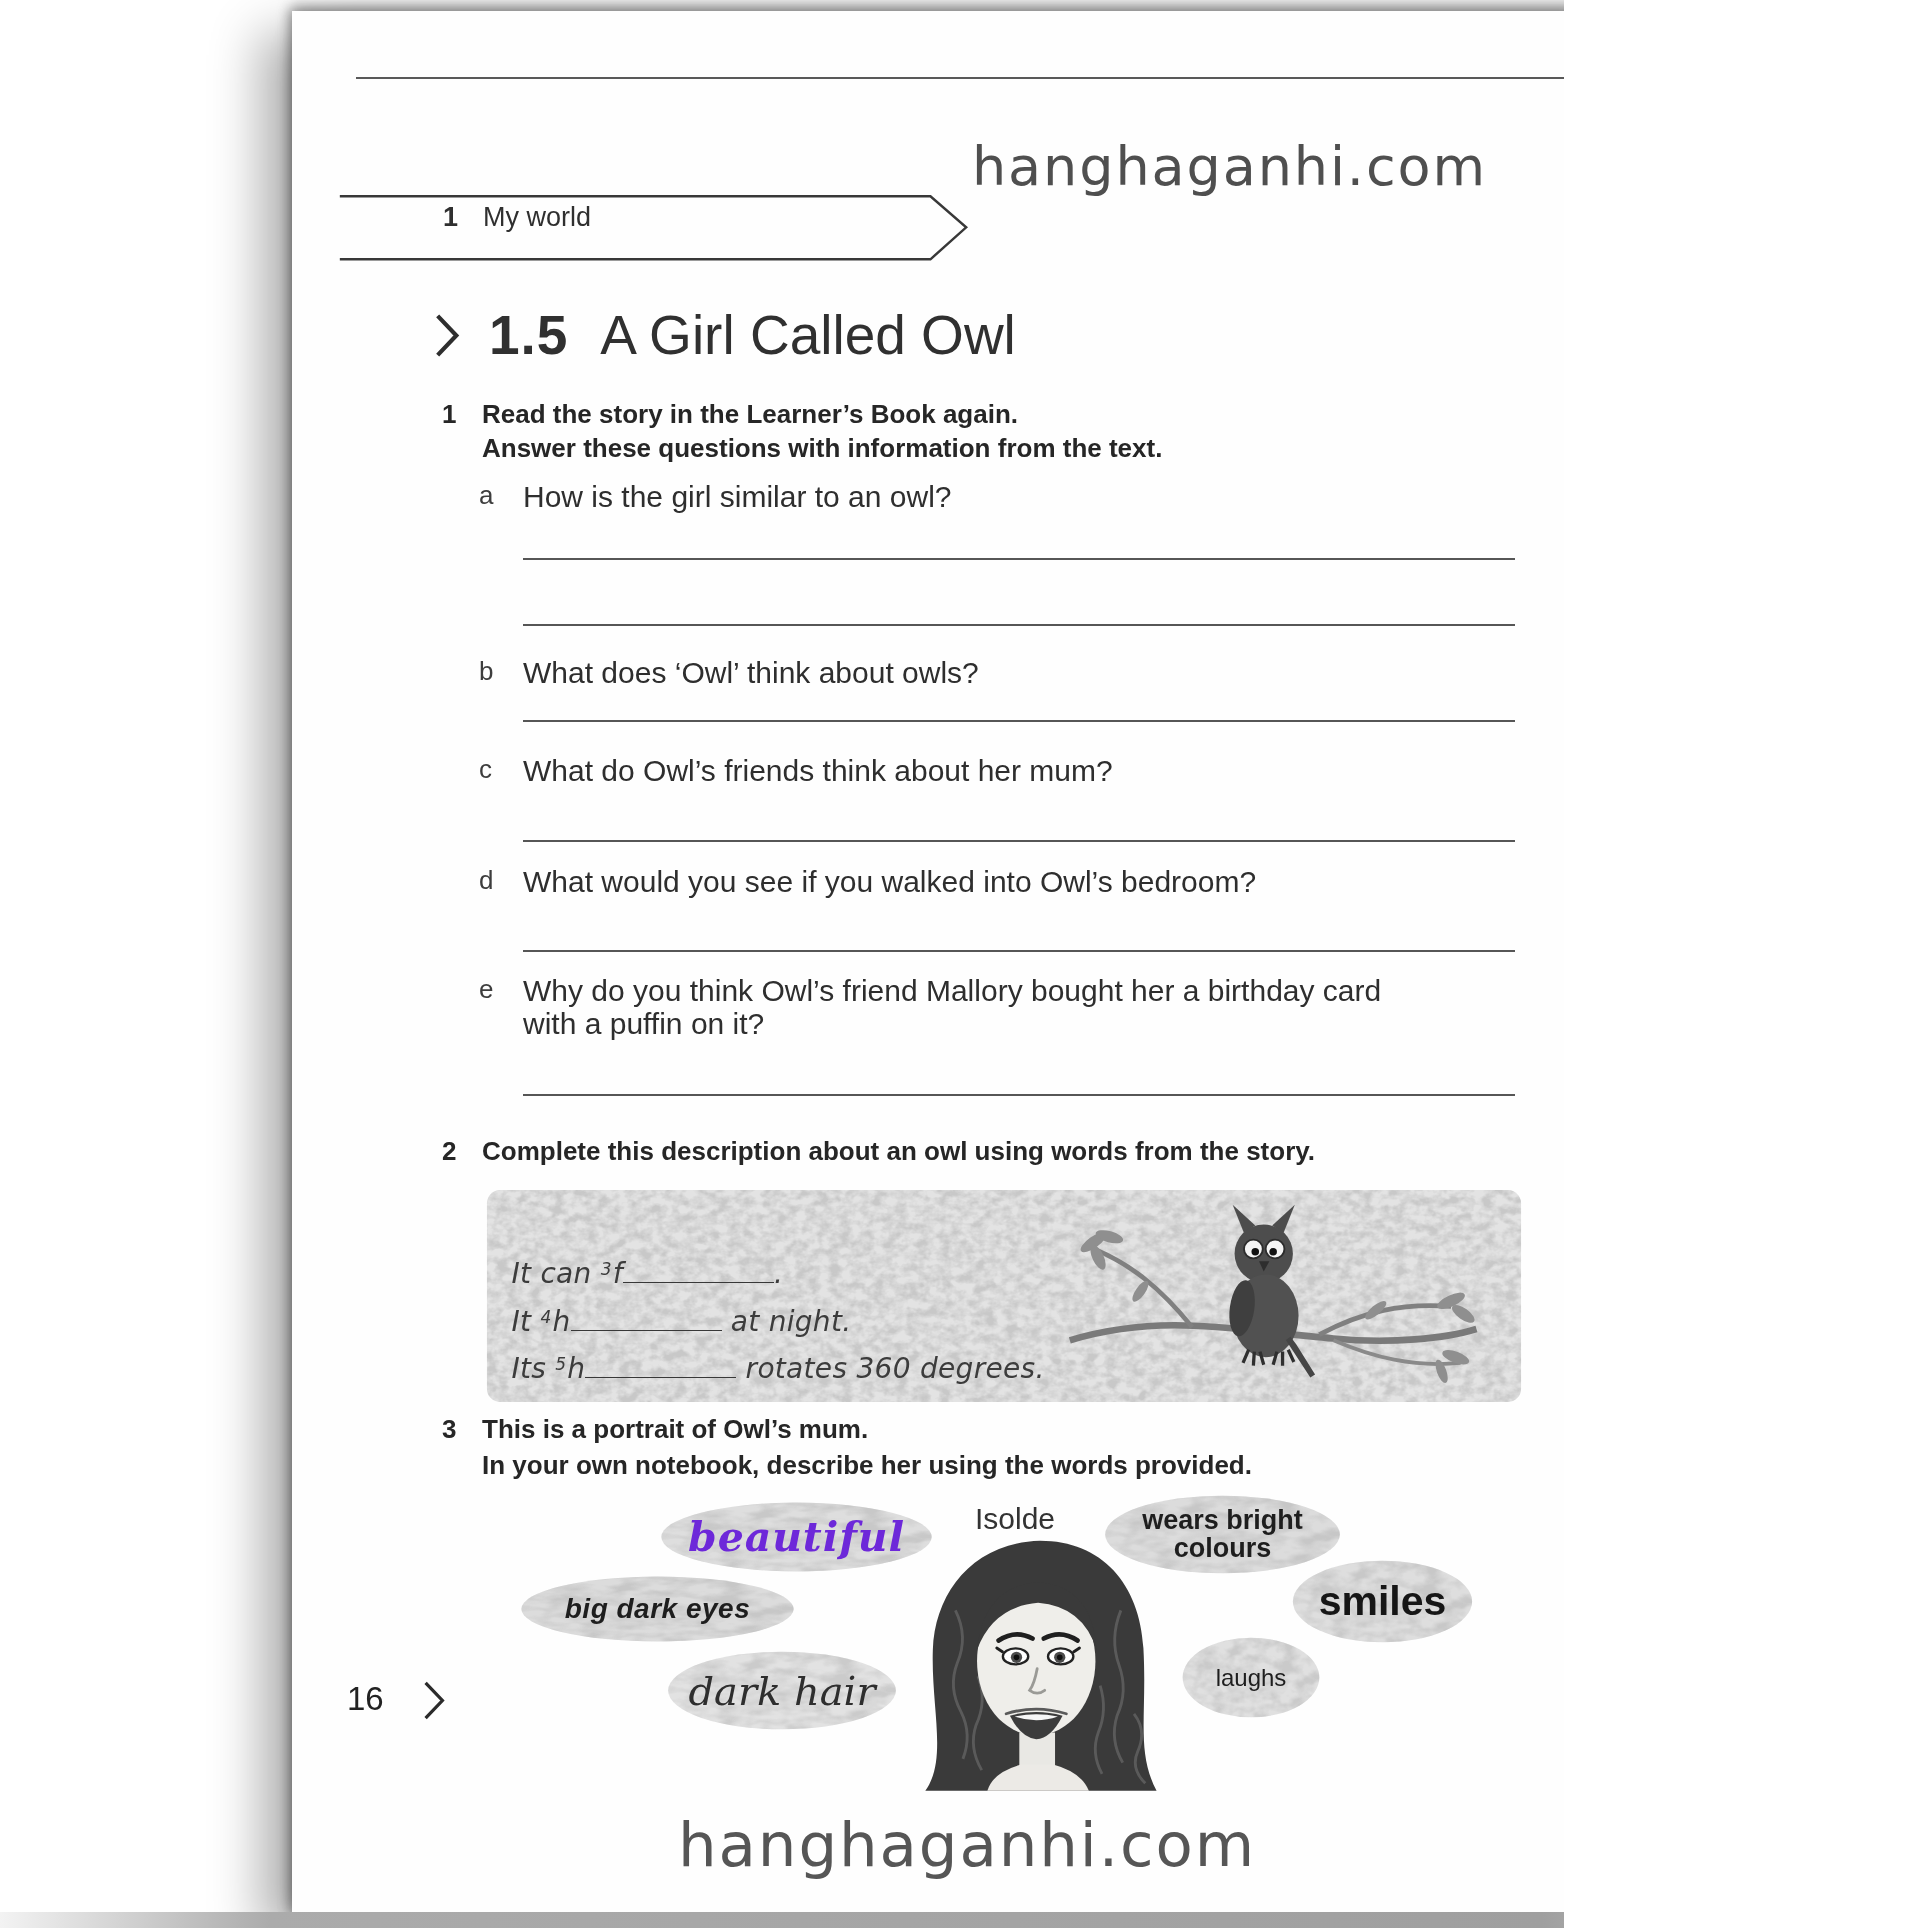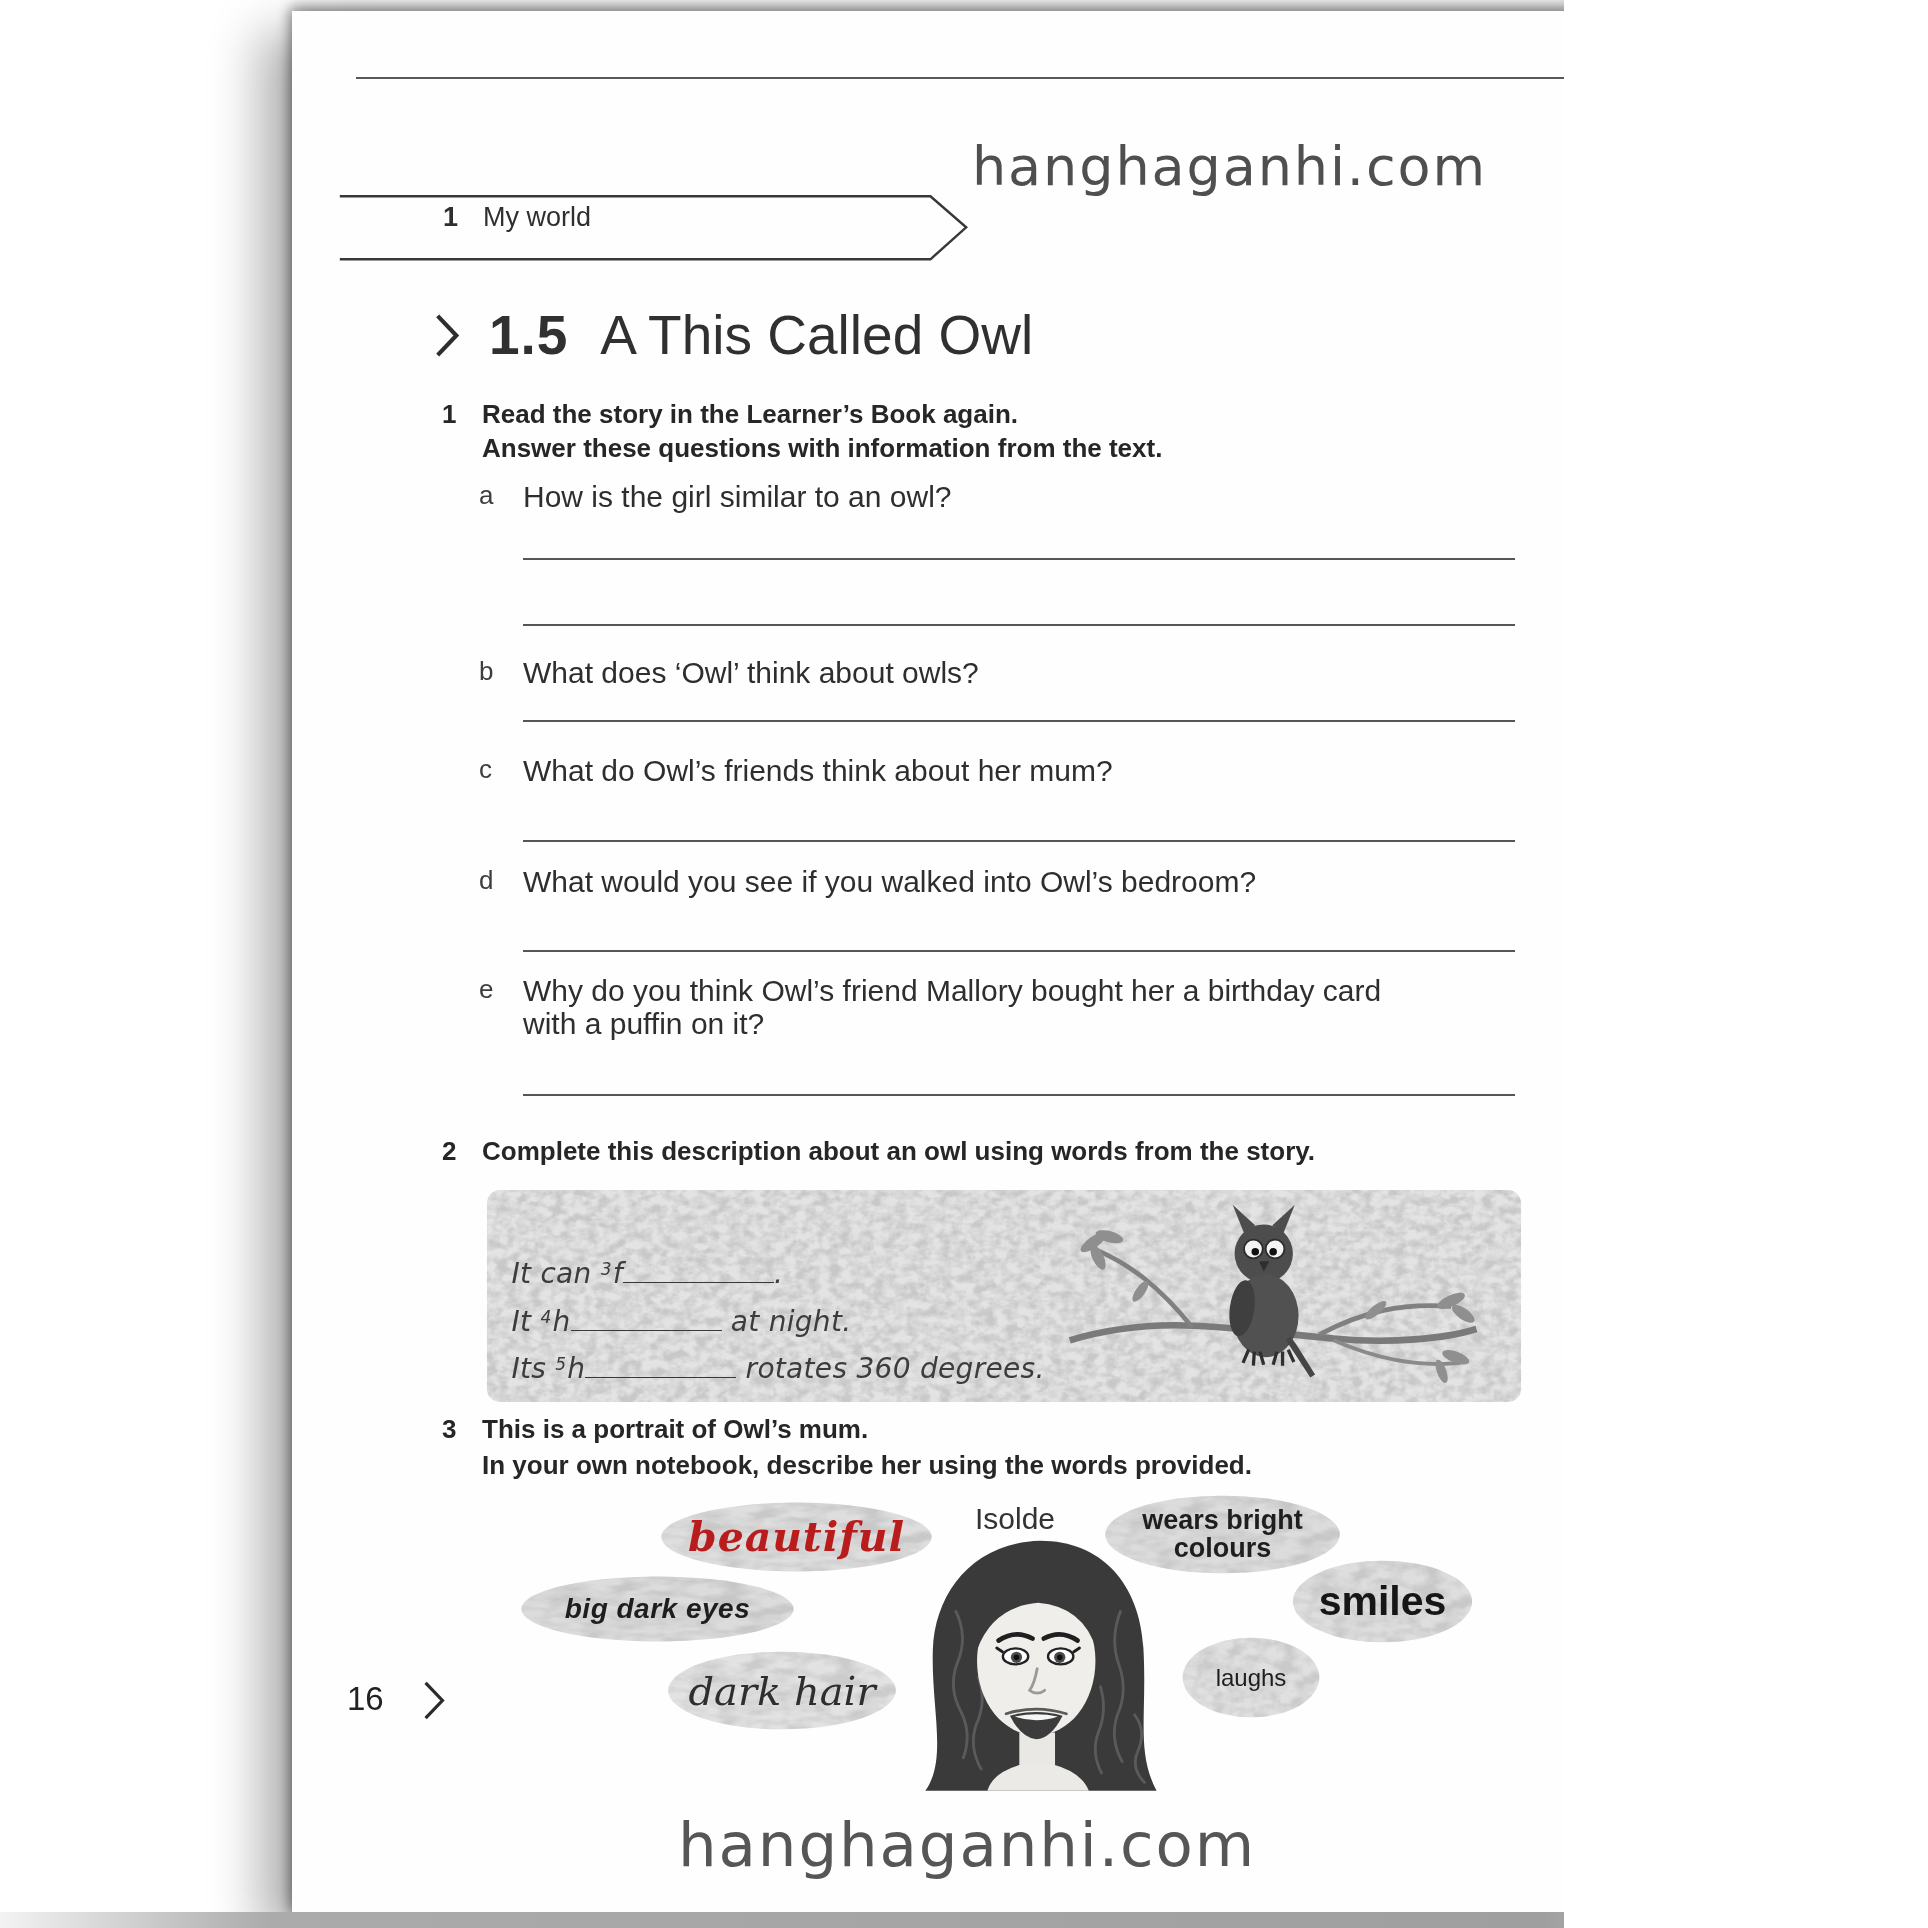--- a/index.html
+++ b/index.html
@@ -37,21 +37,21 @@
   .hw-sup{font-size:17px;position:relative;top:-8.5px;margin-right:0.9px;}
   .hw-blank{display:inline-block;border-bottom:1.9px solid #383838;height:24.5px;vertical-align:baseline;}
   .hw-ansblank{display:inline-block;position:relative;border-bottom:1.9px solid #2c2c2c;height:28px;vertical-align:baseline;}
   .hw-answer{position:absolute;left:1.9px;bottom:0.9px;font-weight:700;font-size:29px;color:#222;letter-spacing:0.5px;}
   .owl-svg{position:absolute;left:565px;top:7.5px;}
   
   .bubble{position:absolute;display:flex;align-items:center;justify-content:center;text-align:center;}
   .bubble > svg{position:absolute;left:0;top:0;width:100%;height:100%;}
   .bubble > .lbl{position:relative;z-index:2;}
   .b-beautiful{left:368px;top:1491px;width:273px;height:70px;}
-  .b-beautiful .lbl{font-family:"DejaVu Serif",serif;font-style:italic;font-weight:700;font-size:41px;color:#b91c1c;letter-spacing:0.9px;}
+  .b-beautiful .lbl{font-family:"DejaVu Serif",serif;font-style:italic;font-weight:700;font-size:41px;color:#6d28d9;letter-spacing:0.9px;}
   .b-bigdarkeyes{left:228px;top:1565px;width:275px;height:66px;}
   .b-bigdarkeyes .lbl{font-weight:700;font-style:italic;font-size:28px;color:#1e1e1e;letter-spacing:0.5px;}
   .b-darkhair{left:375px;top:1640px;width:230px;height:79px;}
   .b-darkhair .lbl{font-family:"DejaVu Serif",serif;font-style:italic;font-weight:400;font-size:40px;color:#2e2e2e;}
   .b-wearsbright{left:812px;top:1484px;width:237px;height:79px;}
   .b-wearsbright .lbl{font-weight:700;font-size:27px;line-height:1.02;color:#1e1e1e;width:179px;}
   .b-smiles{left:1000px;top:1549px;width:181px;height:83px;}
   .b-smiles .lbl{font-weight:700;font-size:41px;color:#161616;}
   .b-laughs{left:890px;top:1626px;width:138px;height:81px;}
   .b-laughs .lbl{font-weight:400;font-size:24px;color:#1e1e1e;}
@@ -88,21 +88,21 @@
     <div class="abs banner-text">
       <span class="n">1</span>
       <span class="t">My world</span>
     </div>
 
     <div class="abs title-row">
       <svg width="28" height="49" viewBox="0 0 30 52">
         <polyline points="5,5 25,26 5,47" fill="none" stroke="#2e2e2e" stroke-width="4.5"></polyline>
       </svg>
       <span class="title-num">1.5</span>
-      <span class="title-name">A This Called Owl</span>
+      <span class="title-name">A Girl Called Owl</span>
     </div>
 
     <div class="abs exnum" style="top:388px">1</div>
     <div class="abs instr" style="top:388px">Read the story in the Learner’s Book again.</div>
     <div class="abs instr" style="top:422px">Answer these questions with information from the text.</div>
 
     <div class="abs qlabel" style="top:469px">a</div>
     <div class="abs qtext" style="top:469px">How is the girl similar to an owl?</div>
     <div class="ans-line" style="top:547px"></div>
     <div class="ans-line" style="top:613px"></div>

